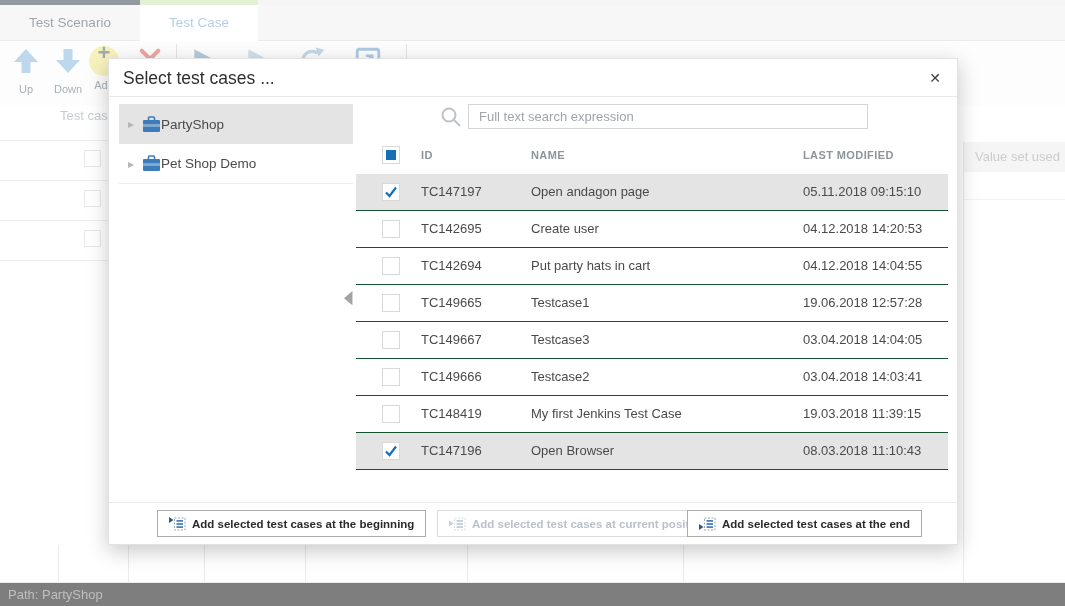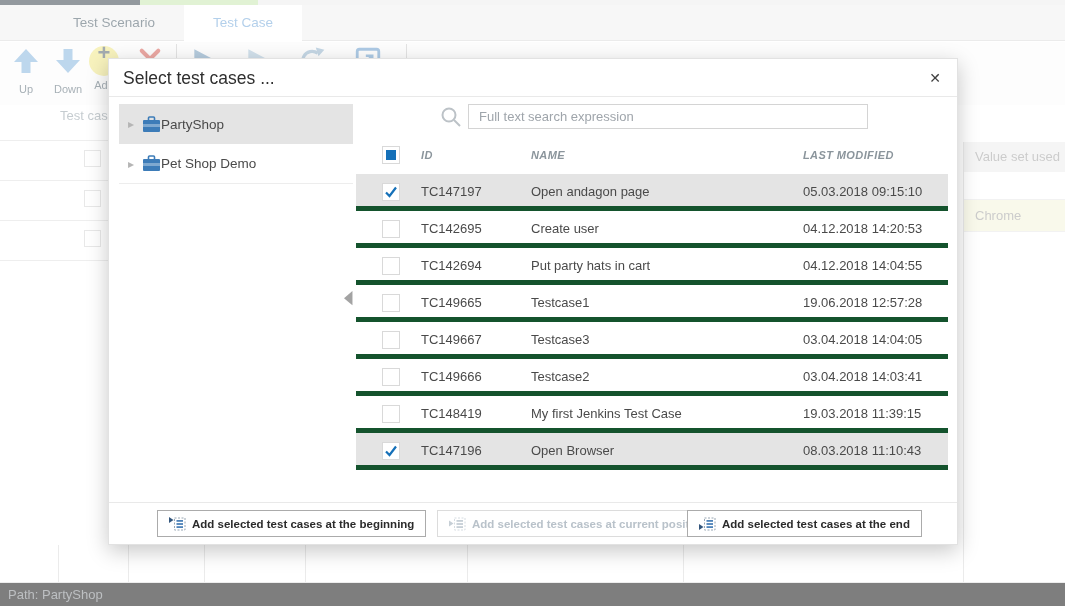--- a/index.html
+++ b/index.html
@@ -8,21 +8,21 @@
     position: relative; width: 1065px; height: 606px;
     font-family: "Liberation Sans", sans-serif;
     background: #fff; overflow: hidden;
   }
   
   .bg-app { position:absolute; inset:0; opacity:0.5; }
   .top-strip { position:absolute; top:0; left:0; width:1065px; height:5px; background:#ececec; }
   .strip-seg-dark  { position:absolute; top:0; left:0; width:140px; height:5px; background:#2a3640; }
   .strip-seg-green { position:absolute; top:0; left:140px; width:118px; height:5px; background:#c4e6ab; }
   .tabbar { position:absolute; top:5px; left:0; width:1065px; height:36px; background:#f0f0f0; border-bottom:1px solid #d9d9d9; }
-  .tab { position:absolute; top:0; height:36px; line-height:36px; text-align:center; font-size:13.5px; color:#3c4f5c; cursor:pointer;margin-left:44px; }
+  .tab { position:absolute; top:0; height:36px; line-height:36px; text-align:center; font-size:13.5px; color:#3c4f5c; cursor:pointer; }
   .tab-inactive { left:0; width:140px; }
   .tab-active { left:140px; width:118px; background:#fff; height:37px; color:#6aa2d8; }
   .toolbar { position:absolute; top:42px; left:0; width:1065px; height:63px; background:#fdfdfd; }
   .tool { position:absolute; top:4px; width:44px; text-align:center; cursor:pointer; }
   .tool-label { margin-top:3px; font-size:11px; color:#50626e; }
   .add-circle { position:relative; width:30px; height:30px; margin:0 auto; border-radius:50%; background:#f0e77e; }
   .add-plus { position:absolute; top:-6px; left:0; right:0; font-size:22px; font-weight:bold; color:#4a5a64; line-height:26px; }
   .tb-sep { position:absolute; top:2px; width:1px; height:30px; background:#c9c9c9; }
   .bg-col-header-left { position:absolute; top:108px; left:60px; font-size:13px; color:#8d9aa2; }
   .bg-left-line { position:absolute; left:0; width:350px; height:1px; background:#dedede; }
@@ -49,25 +49,25 @@
   .tree-label { margin-left:0; font-size:13.5px; color:#4a4a4a; }
   .collapse-handle { position:absolute; left:235px; top:232px; font-size:11px; color:#a3a3a3; transform:scaleY(1.7); cursor:pointer; }
   .search-icon { position:absolute; left:330px; top:46px; }
   .search-input {
     position:absolute; left:359px; top:45px; width:400px; height:25px;
     border:1px solid #d4d4d4; padding:0 10px; font-size:13px; color:#333;
     font-family:"Liberation Sans",sans-serif; outline:none;
   }
   .search-input::placeholder { color:#9fa5ab; }
   .tc-table { position:absolute; left:247px; top:82px; width:592px; }
-  .tc-header { position:relative; height:33px;font-style:italic; }
+  .tc-header { position:relative; height:33px; }
   .th { position:absolute; top:8px; font-size:11px; font-weight:bold; color:#8b959c; letter-spacing:0.4px; }
   .cb { position:absolute; left:26px; width:18px; height:18px; border:1px solid #d9d9d9; background:#fff; cursor:pointer; }
   .cb-ind { position:absolute; left:3px; top:3px; width:10px; height:10px; background:#1570b8; }
-  .tc-row { position:relative; height:37px; border-bottom:5px solid #14532d; cursor:pointer; background:#fff;text-decoration:underline; }
+  .tc-row { position:relative; height:37px; border-bottom:1px solid #14532d; cursor:pointer; background:#fff;text-decoration:underline; }
   .tc-row.selected { background:#e4e4e4; }
   .tc-row .cb { top:9px; }
   .cell { position:absolute; top:0; height:36px; line-height:36px; font-size:13px; color:#4a4a4a; white-space:nowrap; }
   .cell-id   { left:65px; }
   .cell-name { left:175px; }
   .cell-date { left:447px; }
   .dialog-footer-hr { position:absolute; left:0; top:443px; width:848px; height:1px; background:#e9e9e9; }
   .footer-btn {
     position:absolute; top:451px; height:27px; display:inline-flex; align-items:center; gap:6px;
     padding:0 11px; background:#fff; border:1px solid #ababab; cursor:pointer;
@@ -151,21 +151,20 @@
     <div class="bg-left-line" style="top:180px"></div>
     <div class="bg-left-line" style="top:220px"></div>
     <div class="bg-left-line" style="top:260px"></div>
     <div class="bg-checkbox" style="top:150px"></div>
     <div class="bg-checkbox" style="top:190px"></div>
     <div class="bg-checkbox" style="top:230px"></div>
 
     <div class="bg-vline" style="left:963px; top:142px; height:440px;"></div>
     <div class="bg-right-header">Value set used</div>
     <div class="bg-right-row1"></div>
-    <div class="bg-right-row2">Chrome</div>
 
     <div class="bg-vline" style="left:58px;  top:545px; height:37px;"></div>
     <div class="bg-vline" style="left:128px; top:545px; height:37px;"></div>
     <div class="bg-vline" style="left:204px; top:545px; height:37px;"></div>
     <div class="bg-vline" style="left:305px; top:545px; height:37px;"></div>
     <div class="bg-vline" style="left:467px; top:545px; height:37px;"></div>
     <div class="bg-vline" style="left:683px; top:545px; height:37px;"></div>
 
     <div class="statusbar">
       <div class="statusbar-text">Path: PartyShop</div>
@@ -214,21 +213,21 @@
         <div class="th" style="left:175px">NAME</div>
         <div class="th" style="left:447px">LAST MODIFIED</div>
       </div>
       <div id="tc-rows">
           <div class="tc-row selected">
             <div class="cb"><svg width="16" height="16" viewBox="0 0 16 16">
                 <path d="M3 8.5 L6.5 12 L13 3.5" fill="none" stroke="#1570b8" stroke-width="2.2"></path>
               </svg></div>
             <span class="cell cell-id">TC147197</span>
             <span class="cell cell-name">Open andagon page</span>
-            <span class="cell cell-date">05.03.2018 09:15:10</span>
+            <span class="cell cell-date">05.11.2018 09:15:10</span>
           </div>
           <div class="tc-row">
             <div class="cb"></div>
             <span class="cell cell-id">TC142695</span>
             <span class="cell cell-name">Create user</span>
             <span class="cell cell-date">04.12.2018 14:20:53</span>
           </div>
           <div class="tc-row">
             <div class="cb"></div>
             <span class="cell cell-id">TC142694</span>

